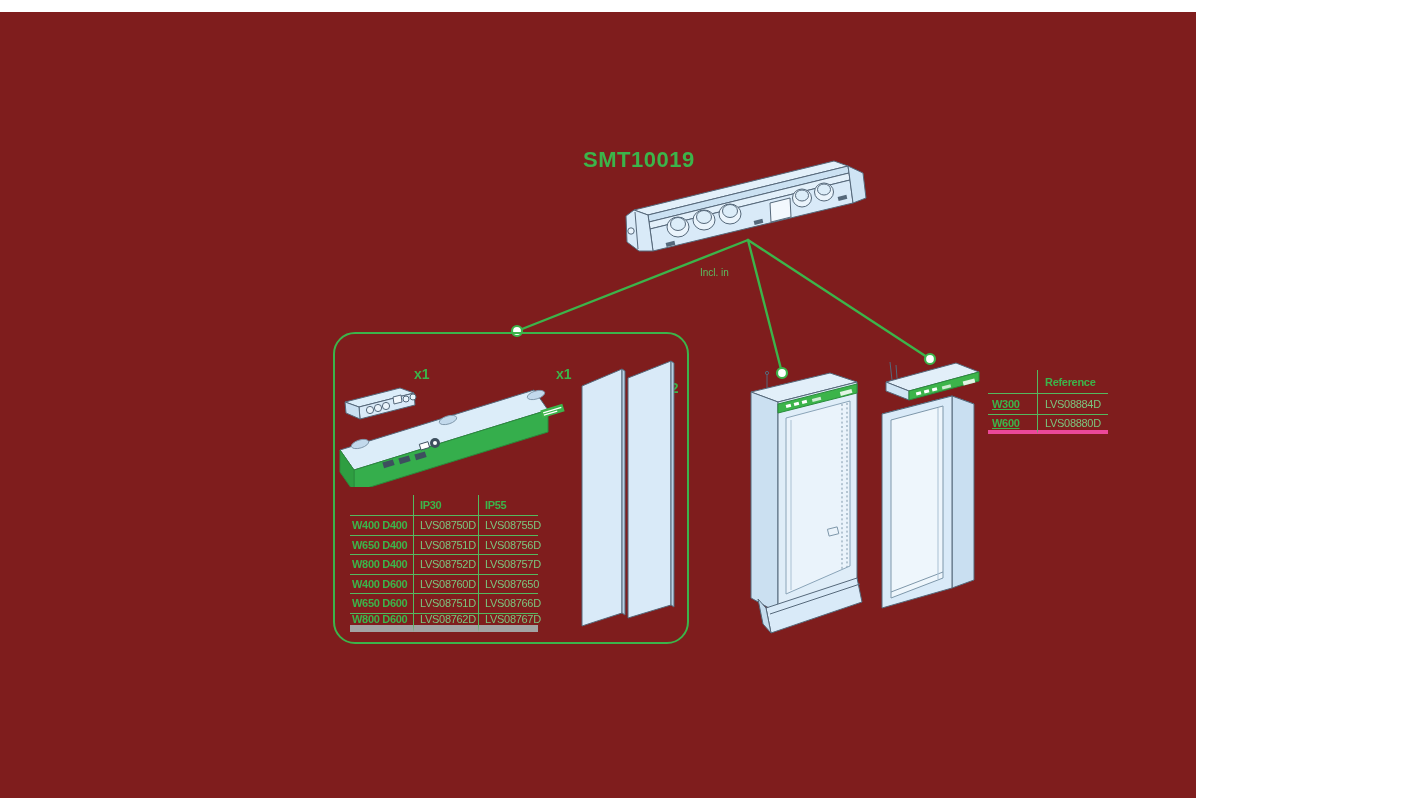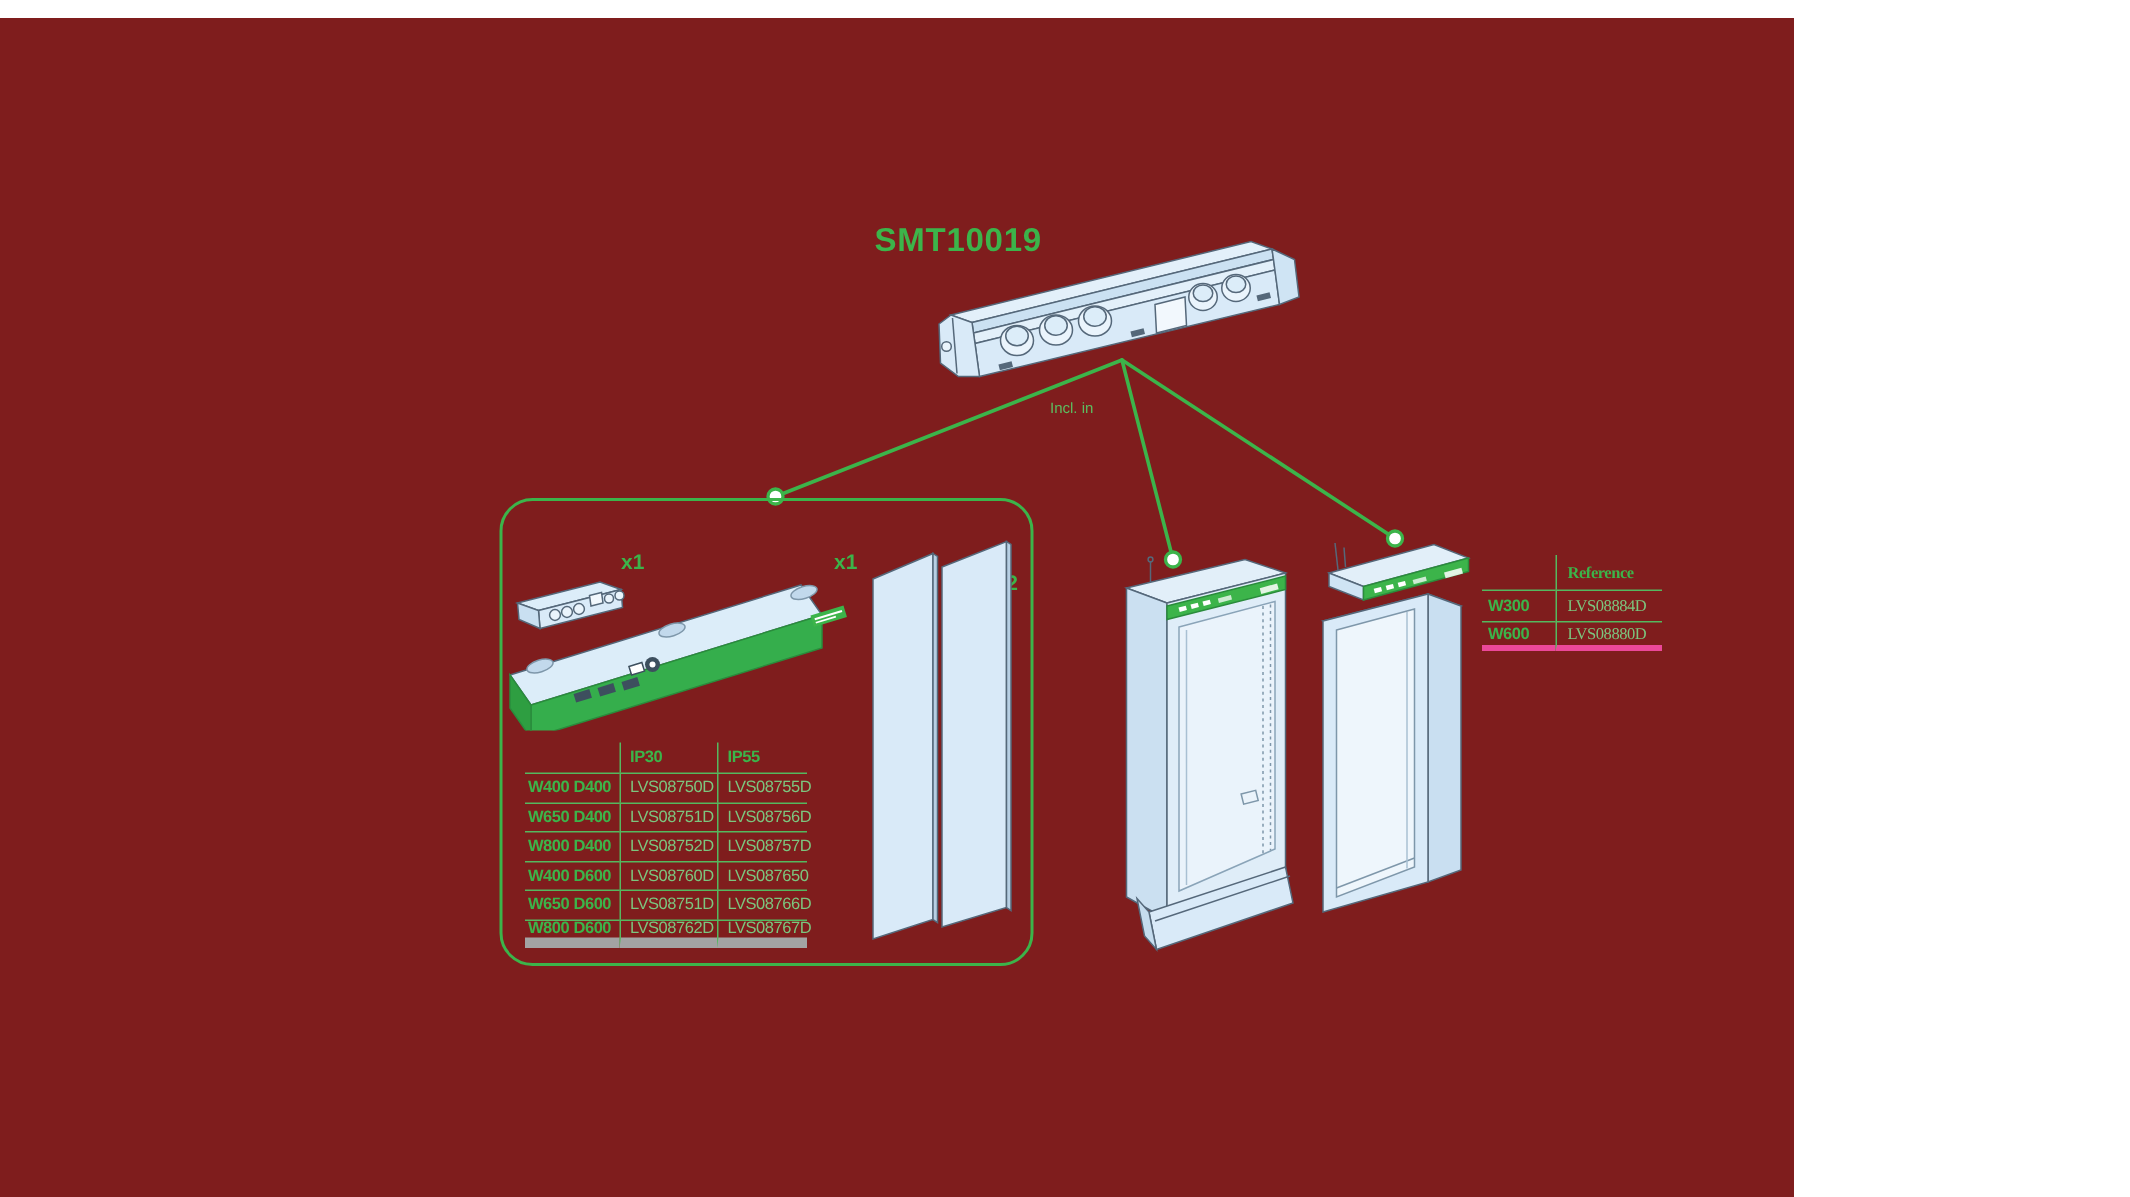--- a/index.html
+++ b/index.html
@@ -19,24 +19,24 @@
   .kit-table .hed{font-weight:bold;color:#3CB44A;padding-left:6px;}
   .kit-table .val{padding-left:6px;}
   .kit-table .vline{border-left:1px solid #55B85F;}
   .kit-table .hline{border-top:1px solid #55B85F;}
   .kit-table .bline{border-bottom:7px solid #a3a3a3;}
 
   
   .ref-table{left:988px;top:358px;display:grid;grid-template-columns:49px 71px;
              grid-template-rows:23px 21px 20px;}
   .ref-table .cell{font-size:11px;letter-spacing:-.3px;display:flex;align-items:center;color:#7CC57E;}
-  .ref-table .lbl{font-weight:bold;color:#3CB44A;padding-left:4px;}
+  .ref-table .lbl{font-weight:bold;color:#3CB44A;padding-left:4px;text-decoration:underline;}
   .ref-table .hed{font-weight:bold;color:#3CB44A;padding-left:7px;}
   .ref-table .val{padding-left:7px;}
-  .ref-table .vline{border-left:1px solid #55B85F;font-family:Liberation Serif, serif;}
+  .ref-table .vline{border-left:1px solid #55B85F;}
   .ref-table .hline{border-top:1px solid #55B85F;}
   .ref-table .bline{border-bottom:4px solid #ec4899;}
 
   svg{display:block;}
   svg *{vector-effect:non-scaling-stroke;}
   .ln{stroke:#55687A;stroke-width:1;fill:none;}
 </style>
 </head>
 <body>
 

